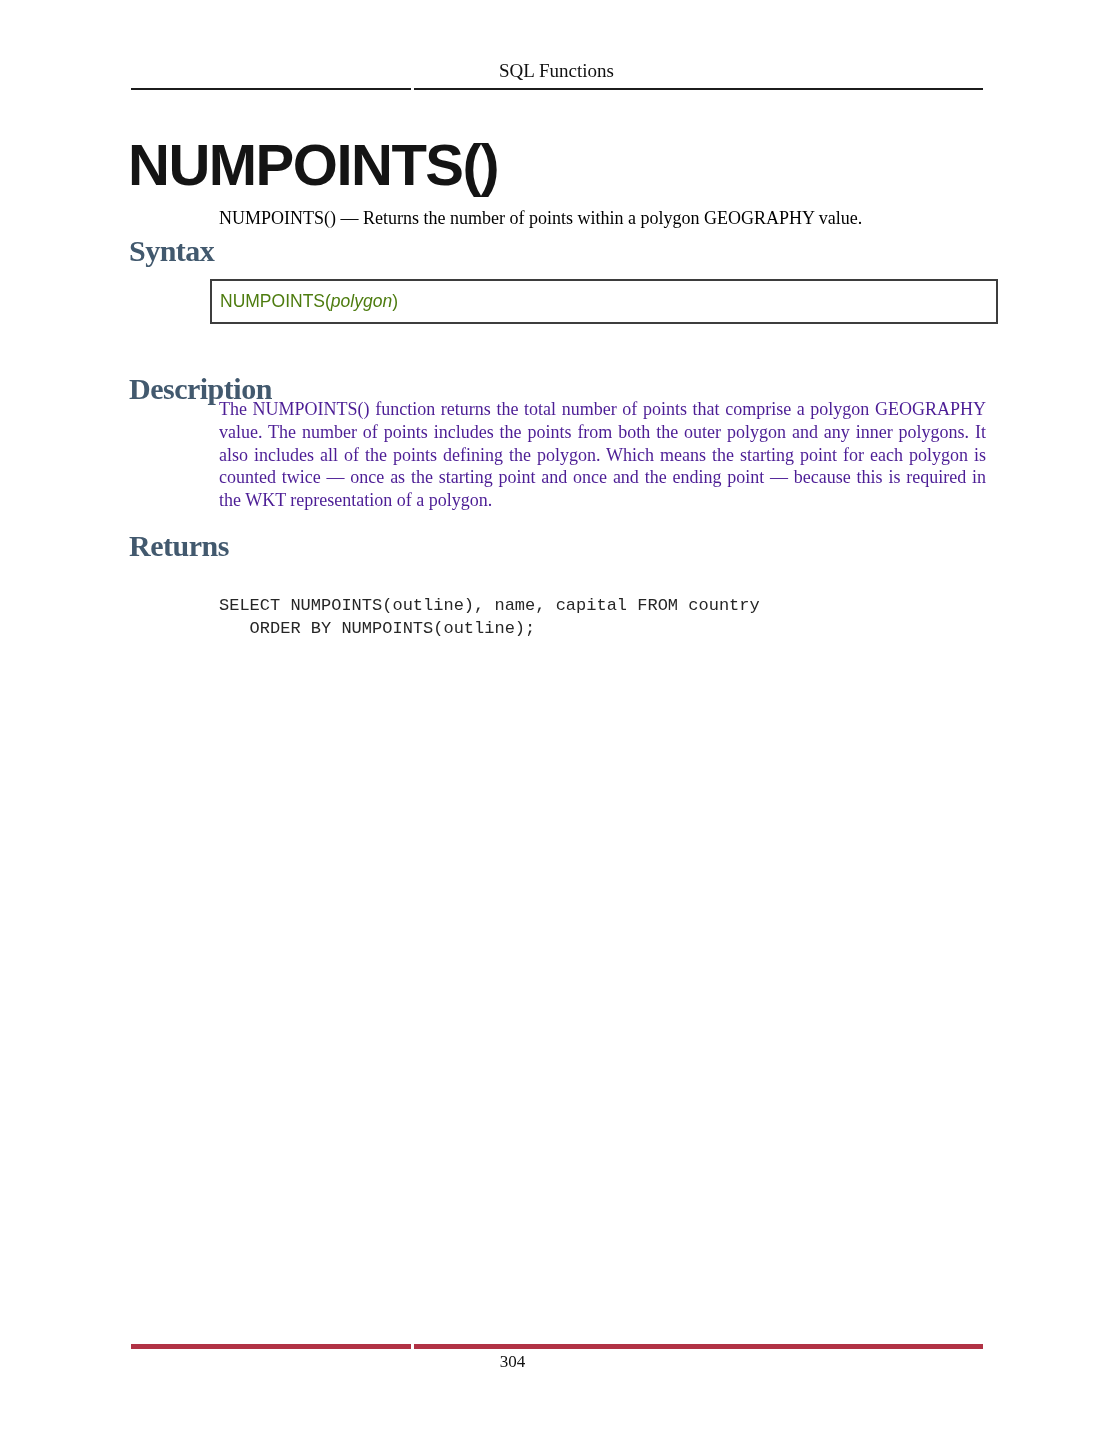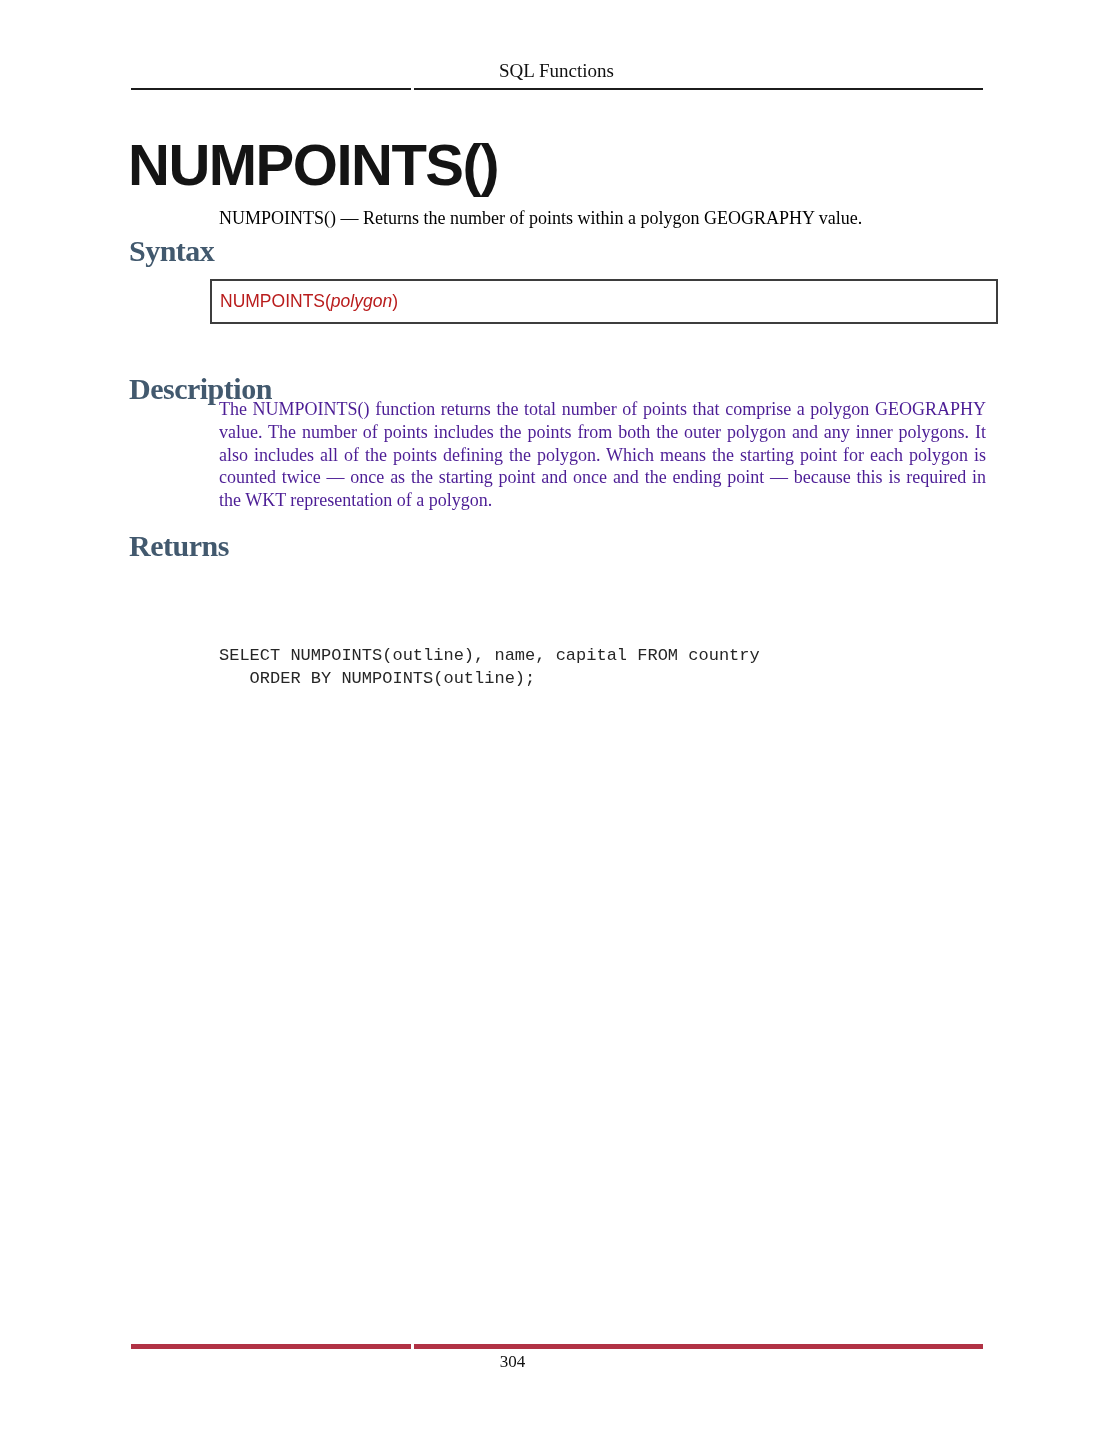--- a/index.html
+++ b/index.html
@@ -39,32 +39,32 @@
   }
   .h-syntax{top:234px;}
   .h-description{top:344px;margin-top:28px;}
   .h-example{top:529px;}
   .syntax-box{
     position:absolute; top:279px; left:210px; width:776px; height:41px;
     border:2px solid #3d3d3d;
     display:flex; align-items:center;
     padding-left:8px; box-sizing:content-box;
     font-family:"Liberation Sans", sans-serif;
-    font-size:17.5px; color:#b91c1c;
+    font-size:17.5px; color:#4d7c0f;
   }
   .syntax-box .param{font-style:italic;}
   .body-par{
     position:absolute; left:219px; width:767px;
     font-size:18px; line-height:22.8px; color:#4c1d95;
     text-align:justify;
   }
   .p-description{top:398px;}
   .p-example{top:582px; text-align:left;}
   .code-block{
-    position:absolute; top:644px; left:219px;
+    position:absolute; top:594px; left:219px;
     font-family:"Liberation Mono", monospace;
     font-size:17px; line-height:23px; color:#262626;
     white-space:pre;
   }
   .footer-seg{position:absolute; height:5px; background:var(--footer-rule,#b13245);}
   .footer-left{top:1344px; left:131px; width:280px;}
   .footer-right{top:1344px; left:414px; width:569px;}
   .page-number{
     position:absolute; top:1352px; left:0; width:1025px;
     text-align:center;

